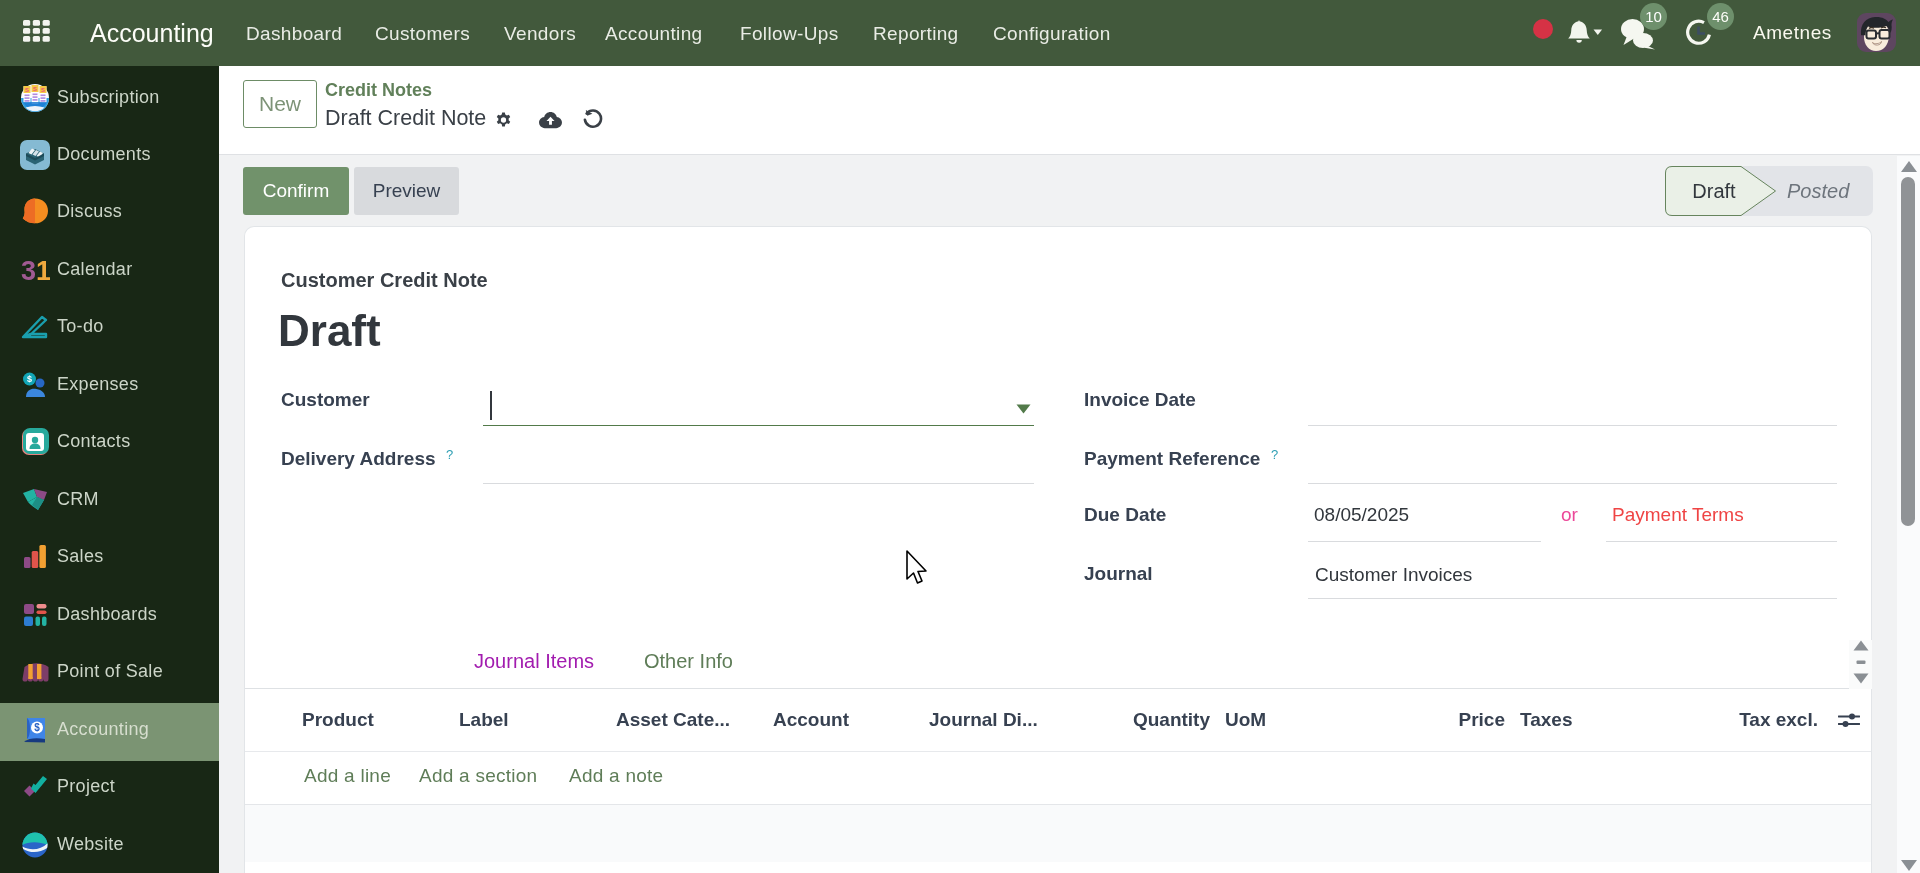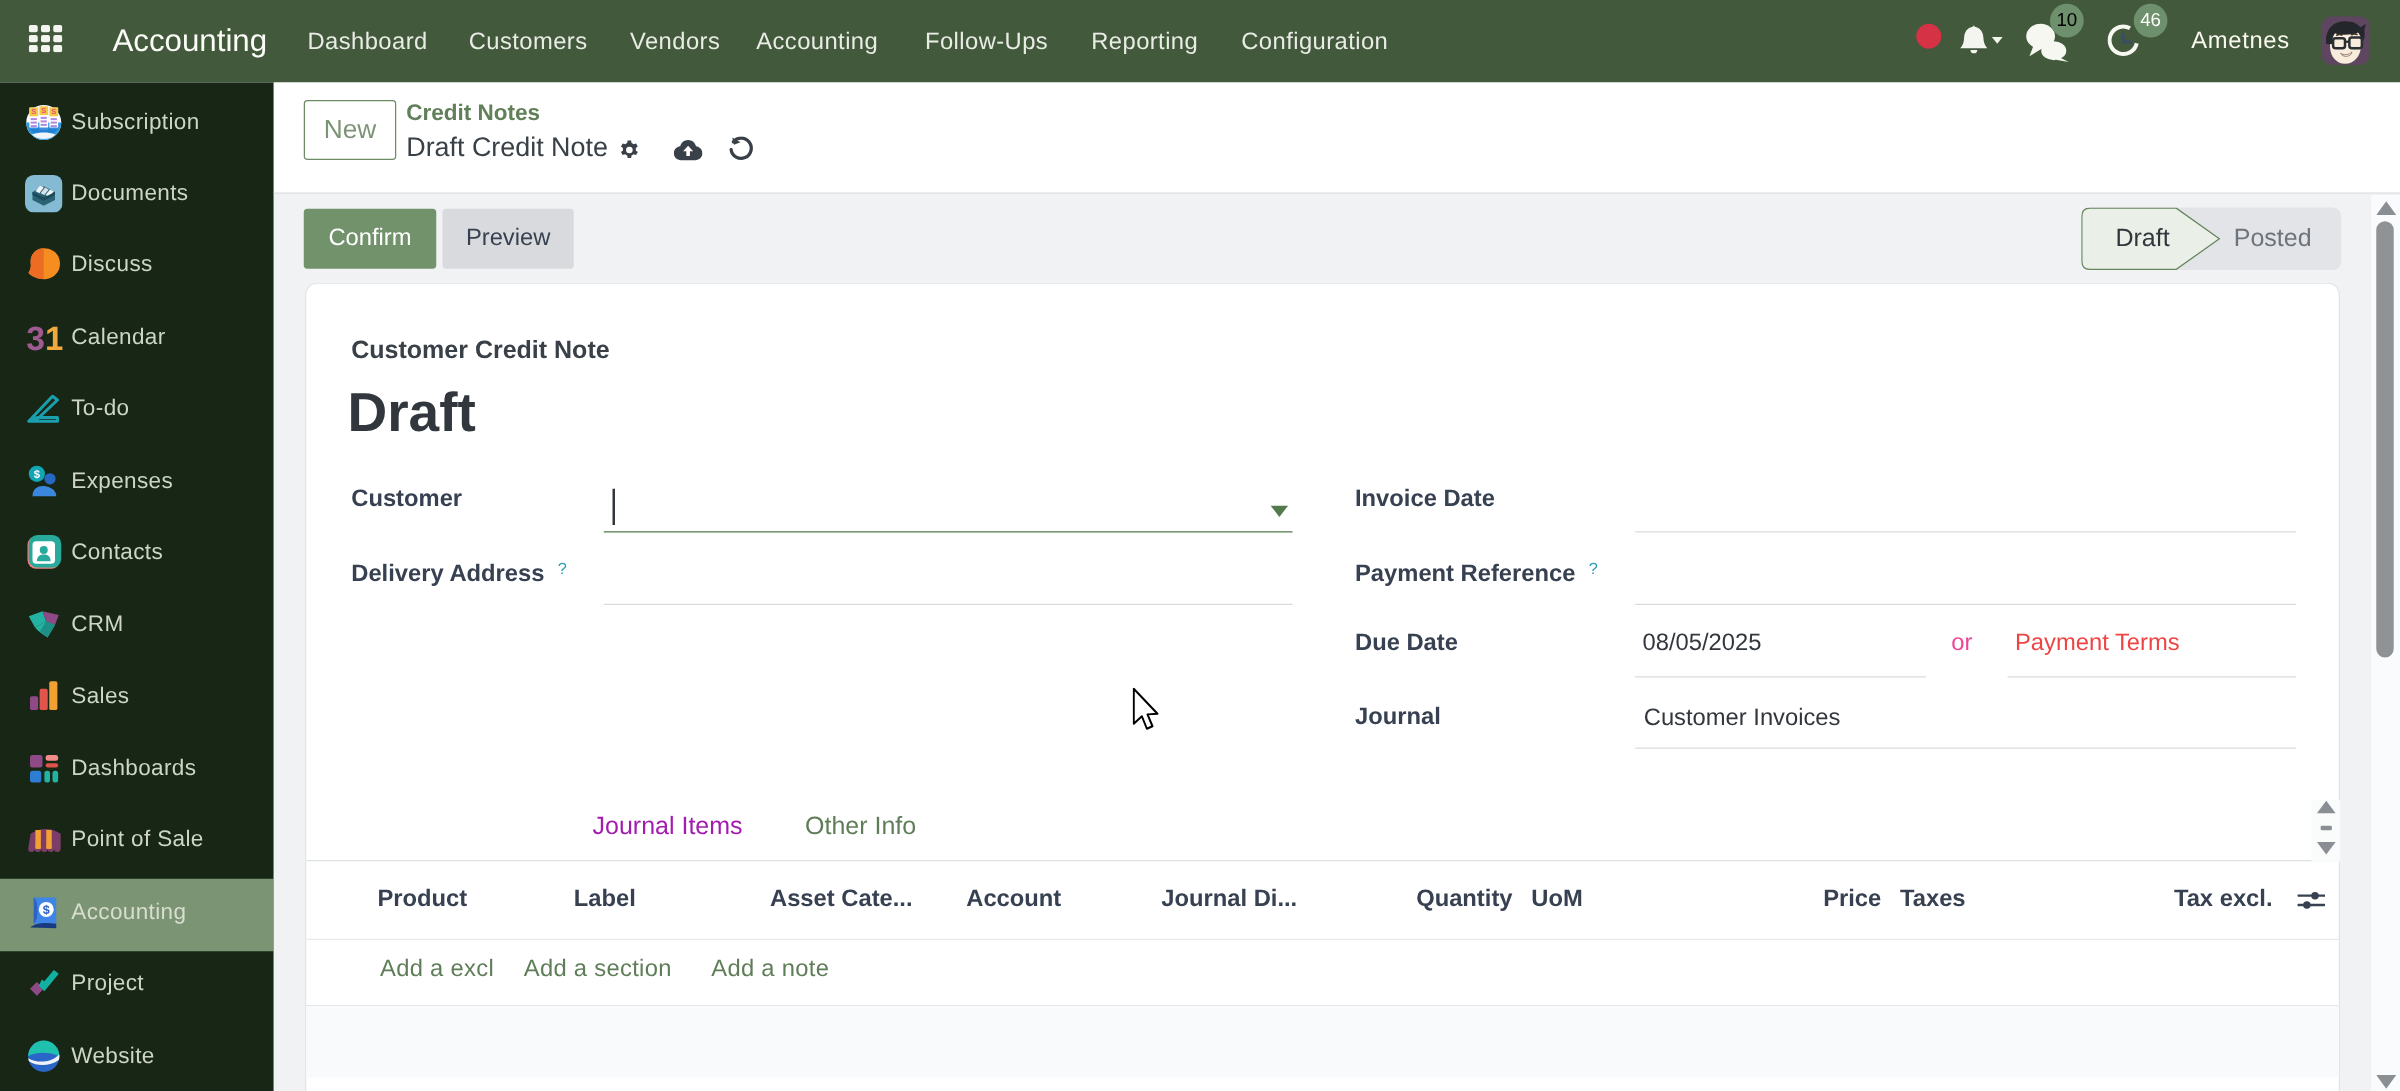--- a/index.html
+++ b/index.html
@@ -22,21 +22,21 @@
 #crumb .l1 { position:absolute; left:106px; top:14px; font-size:18px; font-weight:bold; color:#61805a; }
 #crumb .l2 { position:absolute; left:106px; top:40px; font-size:21.5px; color:#3a4047; }
 
 #grayzone { position:absolute; left:219px; top:154px; width:1701px; height:719px; background:#f1f2f3; border-top:1px solid #dfe1e4; }
 
 #confirm { position:absolute; left:24px; top:12px; width:106px; height:48px; background:#71926b; border-radius:3px; color:#fff; font-size:19px; text-align:center; line-height:48px; }
 #preview { position:absolute; left:135px; top:12px; width:105px; height:48px; background:#d8dadd; border-radius:3px; color:#374151; font-size:19px; text-align:center; line-height:48px; }
 
 #statuswrap { position:absolute; left:1446px; top:11px; width:208px; height:50px; }
 #statuswrap .grayseg { position:absolute; left:0; top:0; width:208px; height:50px; background:#e2e4e8; border-radius:7px; }
-#statuswrap .posted { position:absolute; left:122px; top:0; width:86px; height:50px; line-height:50px; color:#6d747c; font-size:20px; }
+#statuswrap .posted { position:absolute; left:122px; top:0; width:86px; height:50px; line-height:50px; color:#6d747c; font-size:20px;font-style:italic; }
 .thead { position:absolute; left:0; width:1626px; height:22px; }
 .th { position:absolute; top:0; font-size:19px; font-weight:bold; color:#374151; white-space:nowrap; }
 
 #card { position:absolute; left:25px; top:71px; width:1628px; height:660px; background:#fff; border:1px solid #e2e5e8; border-radius:10px 10px 0 0; border-bottom:none; }
 #card .sheet-label { position:absolute; left:36px; top:42px; font-size:20px; font-weight:bold; color:#3a4047; }
 #card h1 { position:absolute; left:33px; top:79px; font-size:44px; font-weight:bold; color:#32373d; font-family:"Liberation Sans", sans-serif; }
 .flabel { position:absolute; font-size:19px; font-weight:bold; color:#374151; }
 .fval { position:absolute; font-size:19px; color:#32373d; }
 .fline { position:absolute; height:1px; background:#d9dbde; }
 
@@ -77,21 +77,21 @@
     <path fill="#f3f5ee" d="M26.5 10.5 l4.3 5.4 l4.3 -5.4 Z"></path>
   </svg>
   <svg class="abs" style="left:1620px;top:18px" width="36" height="33" viewBox="0 0 36 33">
     <g fill="#f5f7f0">
       <ellipse cx="12.5" cy="11" rx="11.5" ry="10"></ellipse>
       <path d="M7 18 L3.5 27 L14 20.5 Z"></path>
       <ellipse cx="23" cy="22.5" rx="10" ry="7.6"></ellipse>
       <path d="M27 27.5 L35 31.5 L24.5 29.8 Z"></path>
     </g>
   </svg>
-  <div class="abs" style="left:1640px;top:3px;width:27px;height:27px;border-radius:50%;background:#6e906c;color:#000000;font-size:15px;text-align:center;line-height:27px">10</div>
+  <div class="abs" style="left:1640px;top:3px;width:27px;height:27px;border-radius:50%;background:#6e906c;color:#ffffff;font-size:15px;text-align:center;line-height:27px">10</div>
   <svg class="abs" style="left:1686px;top:19px" width="26" height="27" viewBox="0 0 26 27">
     <path d="M18 3.6 A11 11 0 1 0 23.4 15.6" fill="none" stroke="#f5f7f0" stroke-width="3.2"></path>
     <path d="M12.5 7.5 L12.5 14.5 L19 14.5" stroke="#3c4d62" stroke-width="2.6" fill="none"></path>
   </svg>
   <div class="abs" style="left:1707px;top:3px;width:27px;height:27px;border-radius:50%;background:#6e906c;color:#fcfdf8;font-size:15px;text-align:center;line-height:27px">46</div>
   <div class="abs" style="left:1753px;top:0;height:66px;line-height:66px;font-size:19px;letter-spacing:0.55px;color:#faf9ef">Ametnes</div>
   <svg class="abs" style="left:1857px;top:13px" width="39" height="39" viewBox="0 0 39 39">
     <defs>
         <clipPath id="avclip">
           <rect x="0" y="0" width="39" height="39" rx="9"></rect>
@@ -333,21 +333,21 @@
           <g stroke="#374151" stroke-width="1.9" stroke-linecap="round">
             <line x1="0.5" y1="3.5" x2="21.5" y2="3.5"></line>
             <line x1="0.5" y1="11" x2="21.5" y2="11"></line>
           </g>
           <circle cx="14" cy="3.5" r="3" fill="#374151"></circle>
           <circle cx="7.5" cy="11" r="3" fill="#374151"></circle>
         </svg>
     </div>
     <div class="abs" style="left:0px;top:524px;width:1626px;height:1px;background:#e7e9ec"></div>
 
-    <div class="green-link" style="left:59px;top:538px">Add a excl</div>
+    <div class="green-link" style="left:59px;top:538px">Add a line</div>
     <div class="green-link" style="left:174px;top:538px">Add a section</div>
     <div class="green-link" style="left:324px;top:538px">Add a note</div>
     <div class="abs" style="left:0px;top:577px;width:1626px;height:1px;background:#e4e6e9"></div>
     <div class="abs" style="left:0px;top:578px;width:1626px;height:57px;background:#f9fafb"></div>
   </div>
 
   <svg class="abs" style="left:687px;top:395px" width="24" height="36" viewBox="0 0 24 36">
     <path d="M1 1 L1 29 L7.5 23 L11.5 33 L16 31 L12 21.5 L20 21 Z" fill="#fff" stroke="#000" stroke-width="1.6" stroke-linejoin="round"></path>
   </svg>
 </div>

